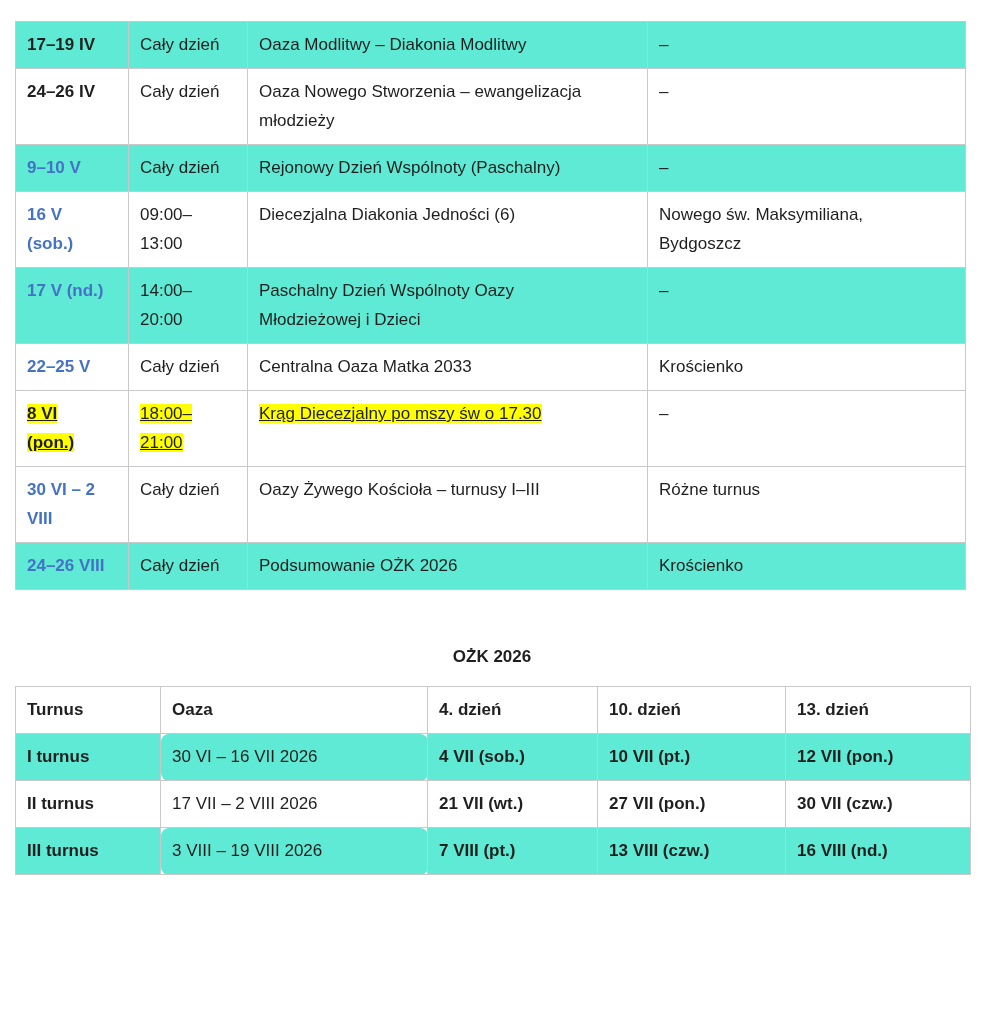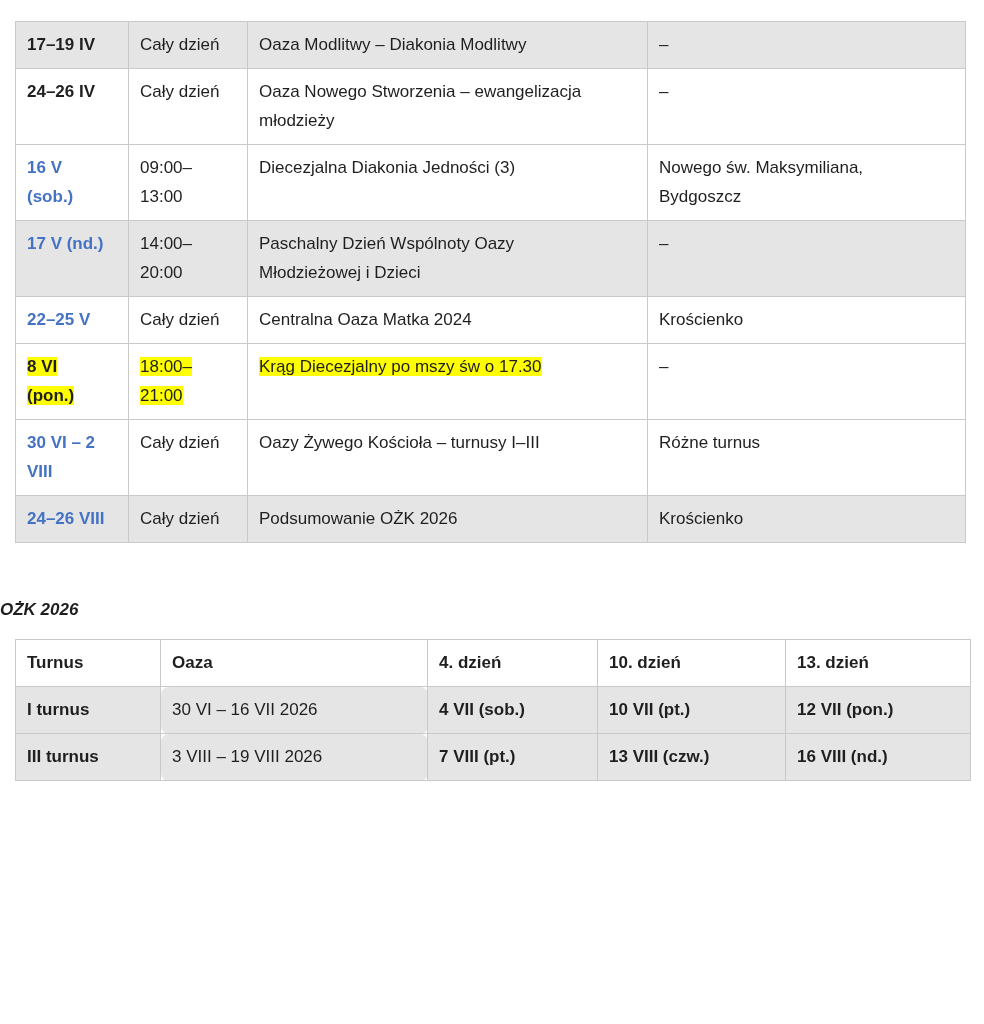--- a/index.html
+++ b/index.html
@@ -13,29 +13,29 @@
   .tbl td,.tbl th{
     border:1px solid #c9c9c9;
     vertical-align:top;
     padding:8px 11px 9px 11px;
     font-size:17px;
     line-height:29px;
     white-space:pre-line;
     overflow:hidden;
   }
   .schedule{margin:21px 0 0 15px;width:950px;}
-  .stripe{background:#e5e5e5;}
+  .stripe{background:#5eead4;}
   .date-cell{font-weight:bold;}
   .blue{color:var(--accent,#4472c4);}
-  .hl{background:var(--highlight,#ffff00);}
+  .hl{background:var(--highlight,#ffff00);text-decoration:underline;}
   .ozk-title{
+    text-align:center;
     font-weight:bold;
     font-size:17px;
     margin:57px 0 19px 0;
-    font-style:italic;
   }
   .ozk{margin:0 0 0 15px;width:955px;}
   .ozk th{text-align:left;font-weight:bold;}
   .ozk td:nth-child(1),
   .ozk td:nth-child(3),
   .ozk td:nth-child(4),
   .ozk td:nth-child(5){font-weight:bold;}
   .ozk td:nth-child(2){font-weight:normal;border-radius:8px;}
 </style>
 </head>
@@ -55,41 +55,47 @@
         <td>Oaza Modlitwy – Diakonia Modlitwy</td>
         <td>–</td>
       </tr>
       <tr>
         <td class="date-cell">24–26 IV</td>
         <td>Cały dzień</td>
         <td>Oaza Nowego Stworzenia – ewangelizacja
 młodzieży</td>
         <td>–</td>
       </tr>
+      <tr class="stripe">
+        <td class="date-cell blue">9–10 V</td>
+        <td>Cały dzień</td>
+        <td>Rejonowy Dzień Wspólnoty (Paschalny)</td>
+        <td>–</td>
+      </tr>
       <tr>
         <td class="date-cell blue">16 V
 (sob.)</td>
         <td>09:00–
 13:00</td>
-        <td>Diecezjalna Diakonia Jedności (3)</td>
+        <td>Diecezjalna Diakonia Jedności (6)</td>
         <td>Nowego św. Maksymiliana,
 Bydgoszcz</td>
       </tr>
       <tr class="stripe">
         <td class="date-cell blue">17 V (nd.)</td>
         <td>14:00–
 20:00</td>
         <td>Paschalny Dzień Wspólnoty Oazy
 Młodzieżowej i Dzieci</td>
         <td>–</td>
       </tr>
       <tr>
         <td class="date-cell blue">22–25 V</td>
         <td>Cały dzień</td>
-        <td>Centralna Oaza Matka 2024</td>
+        <td>Centralna Oaza Matka 2033</td>
         <td>Krościenko</td>
       </tr>
       <tr>
         <td class="date-cell"><span class="hl">8 VI
 (pon.)</span></td>
         <td><span class="hl">18:00–
 21:00</span></td>
         <td><span class="hl">Krąg Diecezjalny po mszy św o 17.30</span></td>
         <td>–</td>
       </tr>
@@ -129,20 +135,27 @@
       </tr>
     </thead>
   <tbody id="ozk-body">
       <tr class="stripe">
         <td>I turnus</td>
         <td>30 VI – 16 VII 2026</td>
         <td>4 VII (sob.)</td>
         <td>10 VII (pt.)</td>
         <td>12 VII (pon.)</td>
       </tr>
+      <tr>
+        <td>II turnus</td>
+        <td>17 VII – 2 VIII 2026</td>
+        <td>21 VII (wt.)</td>
+        <td>27 VII (pon.)</td>
+        <td>30 VII (czw.)</td>
+      </tr>
       <tr class="stripe">
         <td>III turnus</td>
         <td>3 VIII – 19 VIII 2026</td>
         <td>7 VIII (pt.)</td>
         <td>13 VIII (czw.)</td>
         <td>16 VIII (nd.)</td>
       </tr>
     </tbody>
 </table>
 

